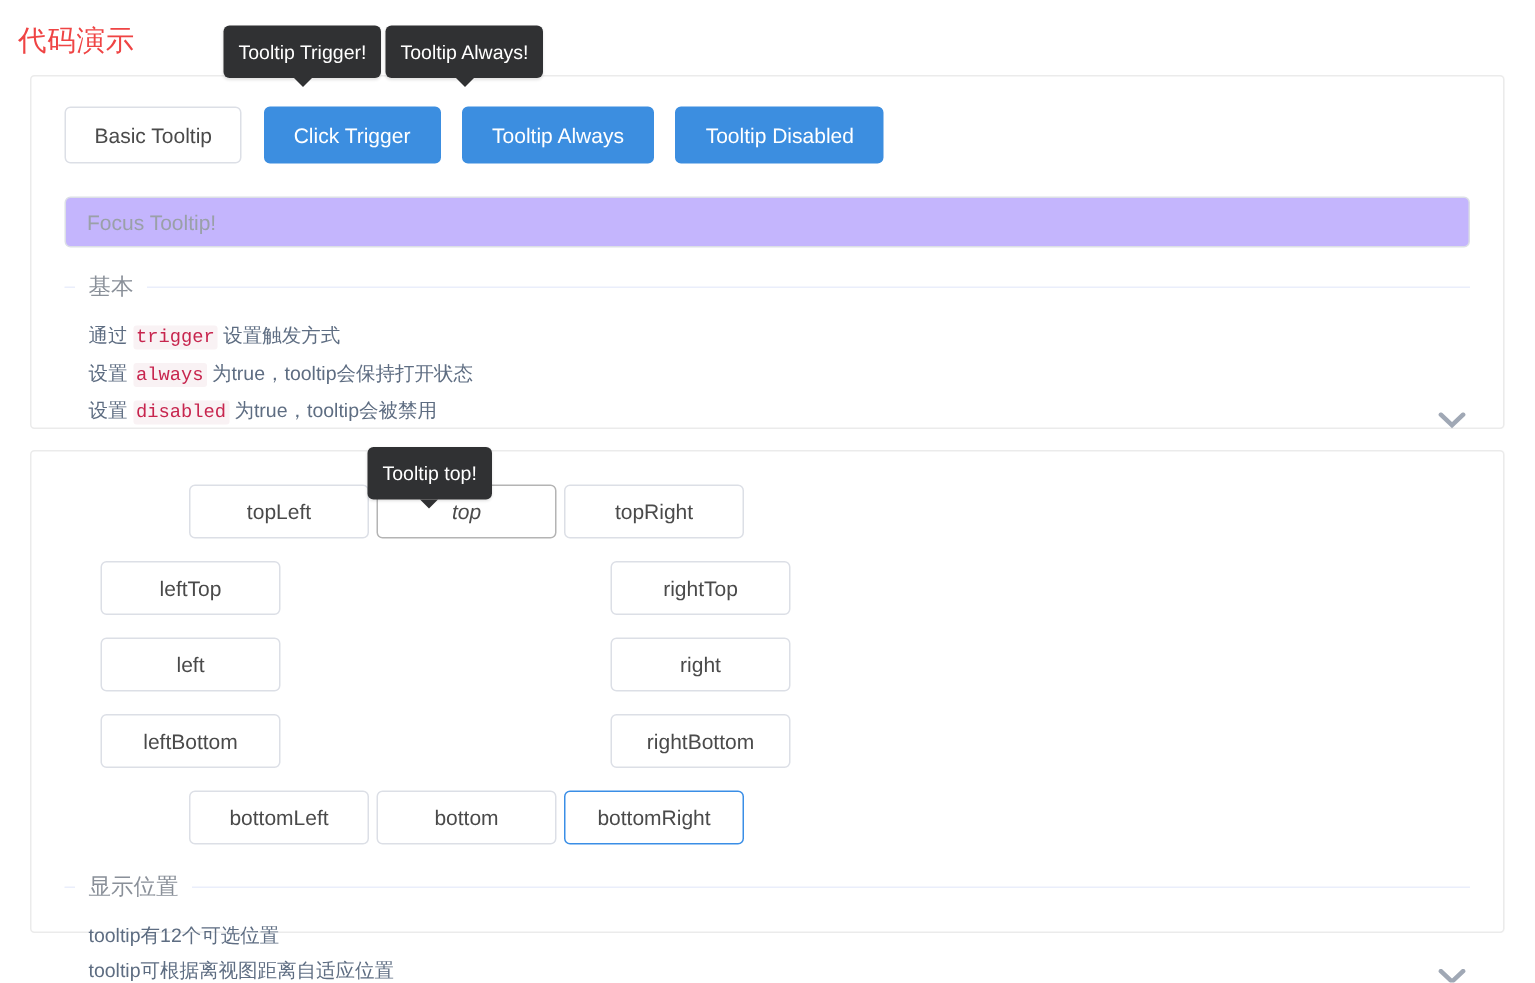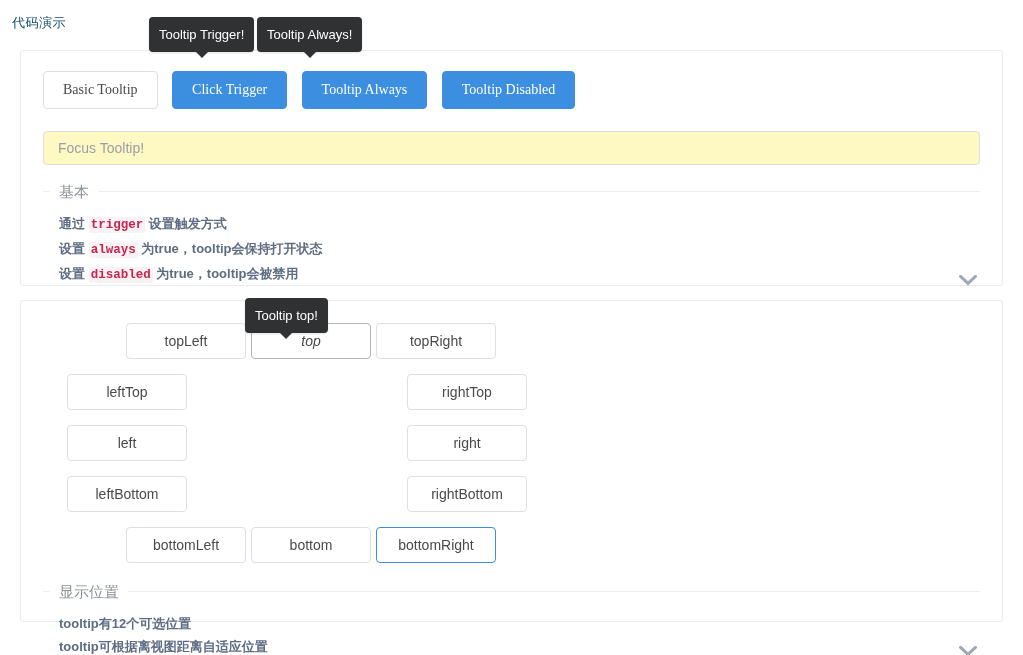--- a/index.html
+++ b/index.html
@@ -9,22 +9,22 @@
     background: #ffffff;
     font-family: "Liberation Sans", "DejaVu Sans", sans-serif;
     -webkit-font-smoothing: antialiased;
   }
   .page { position: relative; width: 1023px; height: 655px; overflow: hidden; }
 
   
   .page-title {
     position: absolute;
     left: 12px; top: 14px;
-    font-size: 13px;
-    color: #0c4a6e;
+    font-size: 19px;
+    color: #ef4444;
     font-weight: 400;
     letter-spacing: 0.5px;
   }
 
   
   .demo-card {
     position: absolute;
     left: 20px;
     width: 983px;
     background: #fff;
@@ -33,21 +33,21 @@
     box-shadow: 0 0 1px rgba(0,0,0,0.02);
   }
   #card-basic   { top: 50px;  height: 236px; }
   #card-pos     { top: 300px; height: 322px; }
 
   .demo-body { position: relative; padding: 20px 22px 0 22px; }
 
   
   .btn {
     display: inline-block;
-    font-family: Liberation Serif, serif;
+    font-family: Liberation Sans, sans-serif;
     font-size: 14px;
     line-height: 1;
     padding: 11px 19px;
     border-radius: 4px;
     border: 1px solid #dcdfe6;
     background: #ffffff;
     color: #4a4a4a;
     cursor: pointer;
     white-space: nowrap;
     vertical-align: middle;
@@ -66,21 +66,21 @@
   
   .input-wrap { margin-top: 22px; }
   .demo-input {
     display: block;
     width: 100%;
     height: 34px;
     padding: 0 14px;
     font-size: 14px;
     font-family: "Liberation Sans", "DejaVu Sans", sans-serif;
     color: #606266;
-    background: #fef9c3;
+    background: #c4b5fd;
     border: 1px solid #dcdfe6;
     border-radius: 4px;
     outline: none;
   }
   .demo-input::placeholder { color: #9aa0a8; }
 
   
   .tooltip {
     position: absolute;
     background: #303133;
@@ -120,21 +120,21 @@
   .desc-legend .legend-text {
     position: relative;
     display: inline-block;
     background: #fff;
     padding: 0 9px 0 9px;
     margin-left: 7px;
     font-size: 15px;
     color: #8a9099;
     line-height: 16px;
   }
-  .desc-lines { font-size: 13px; color: #5e6d82; line-height: 21px; padding-left: 16px; font-weight: bold; }
+  .desc-lines { font-size: 13px; color: #5e6d82; line-height: 21px; padding-left: 16px; }
   .desc-lines .line { margin: 0 0 2px 0; }
   code.inline {
     font-family: "Liberation Mono", "DejaVu Sans Mono", monospace;
     background-color: #f9f2f4;
     color: #c7254e;
     padding: 1px 2px;
     border-radius: 2px;
     font-size: 12.5px;
   }
 

